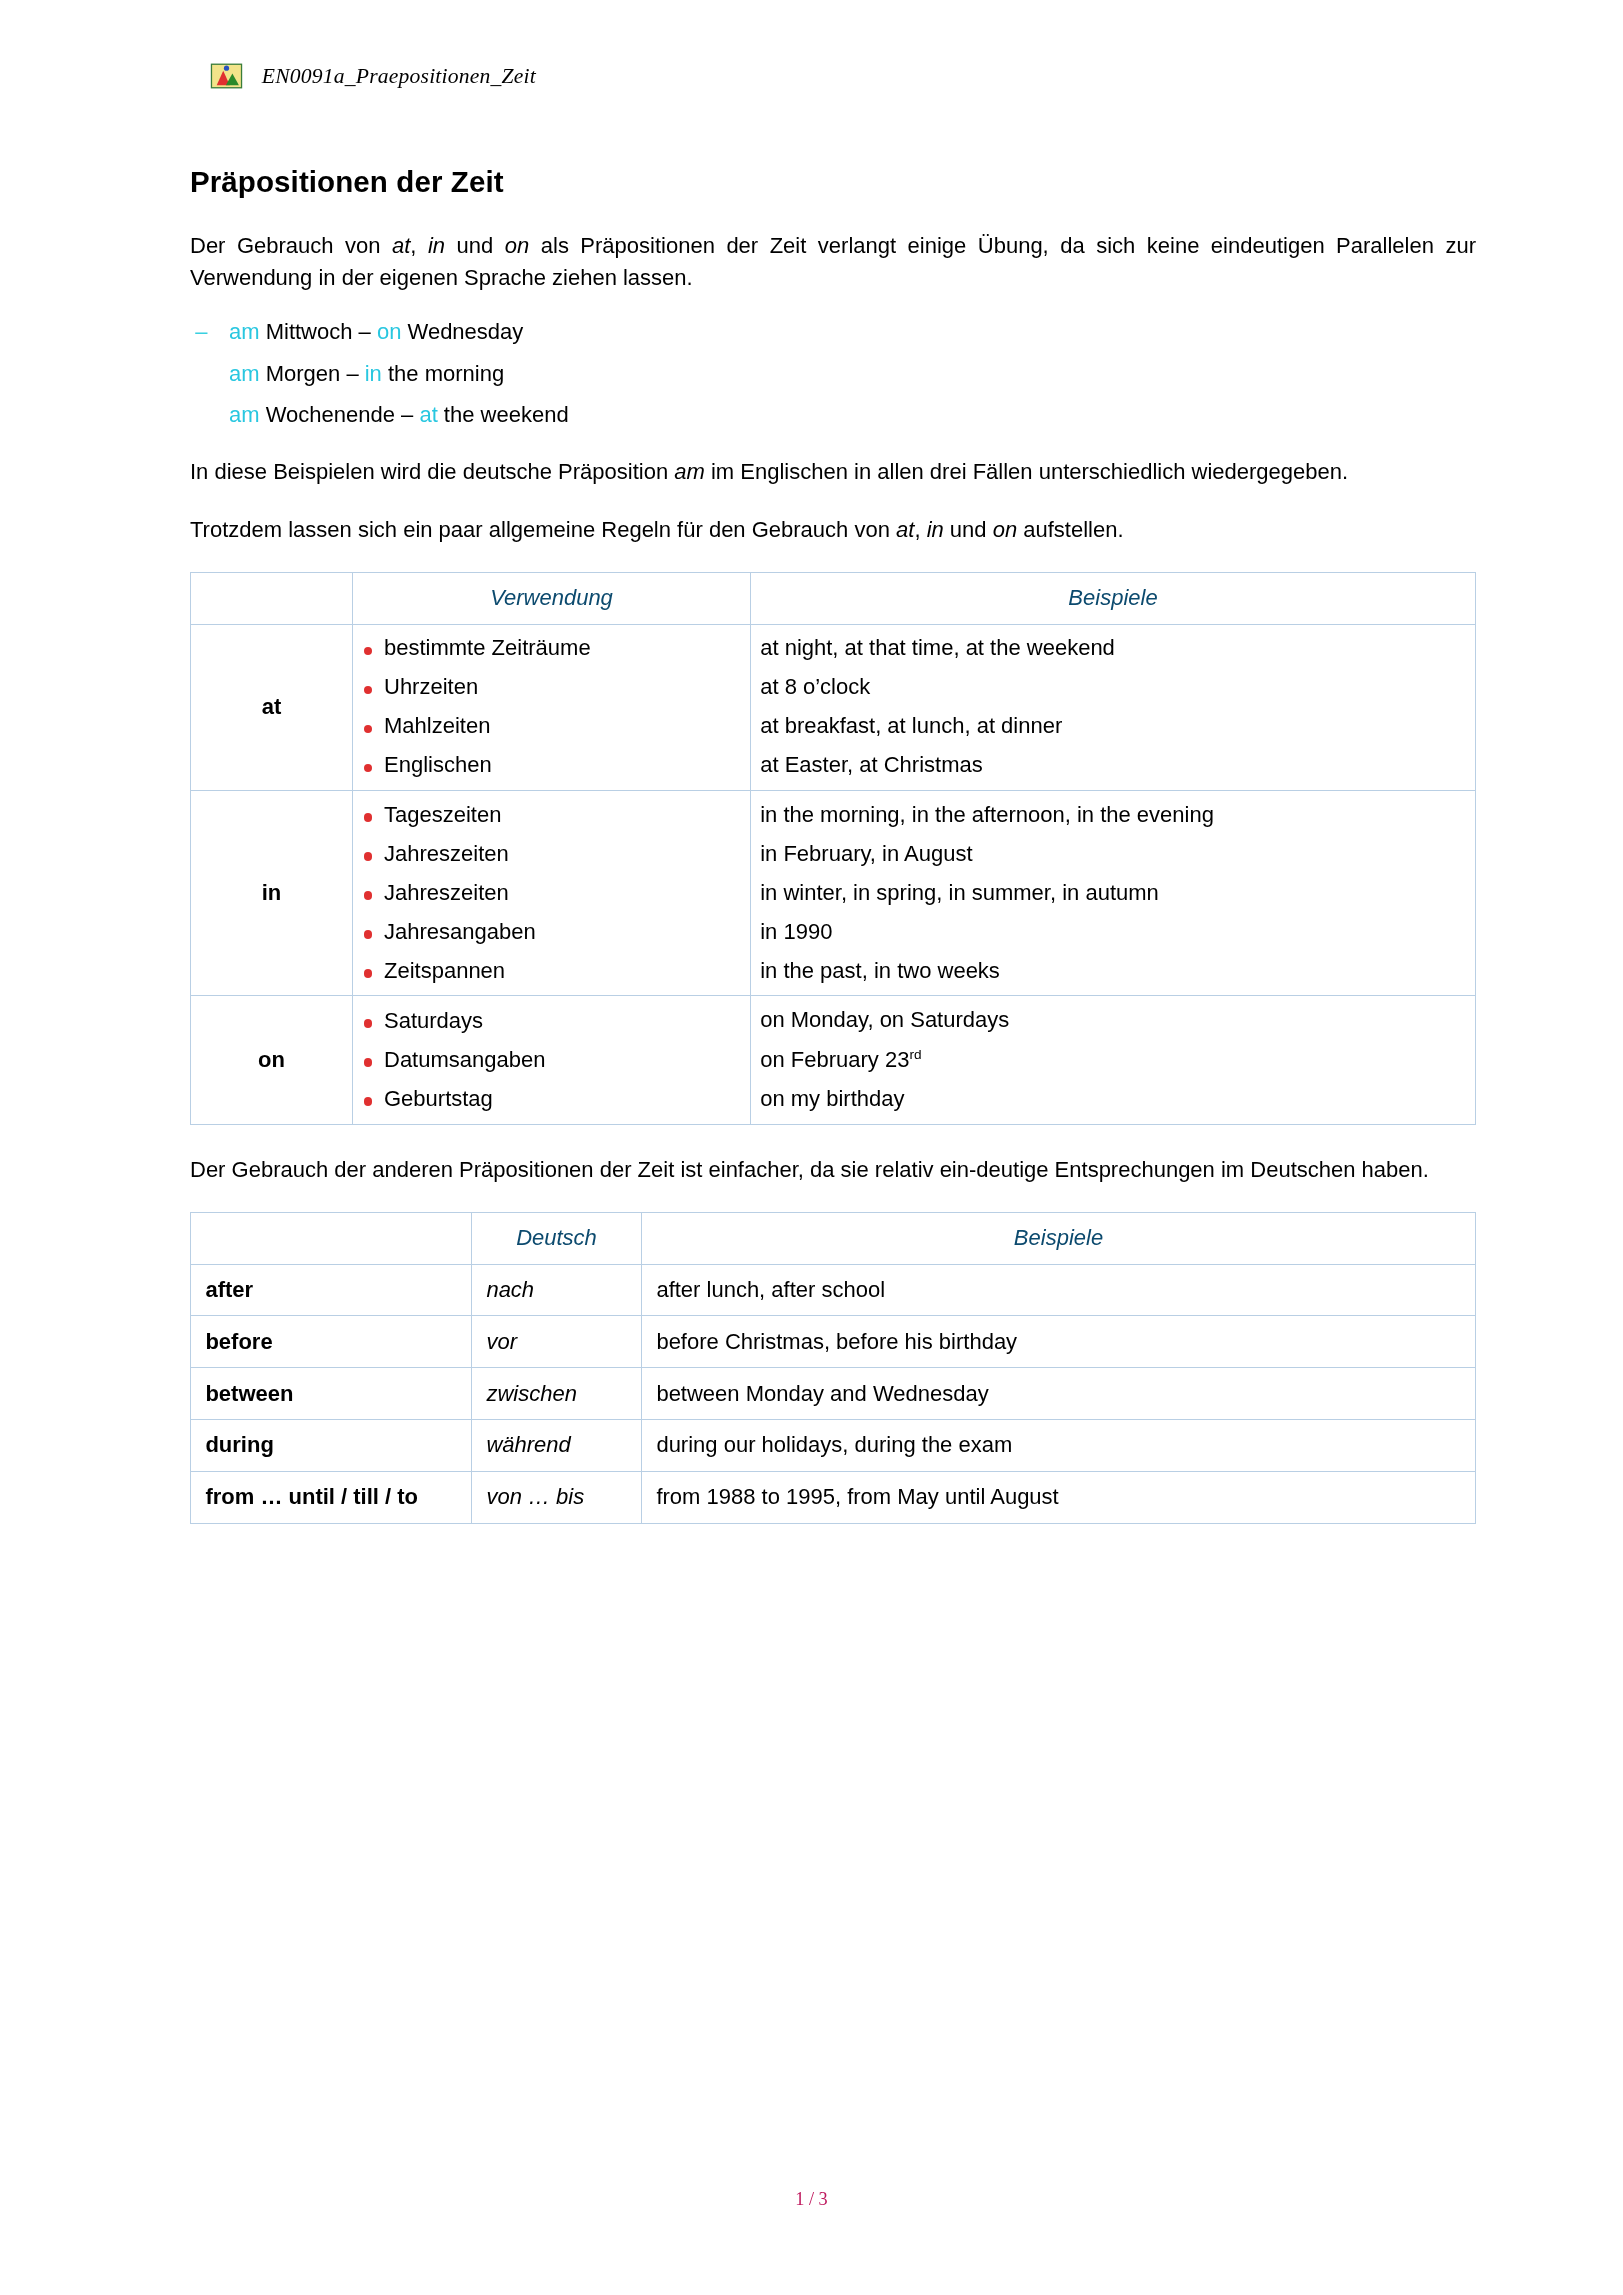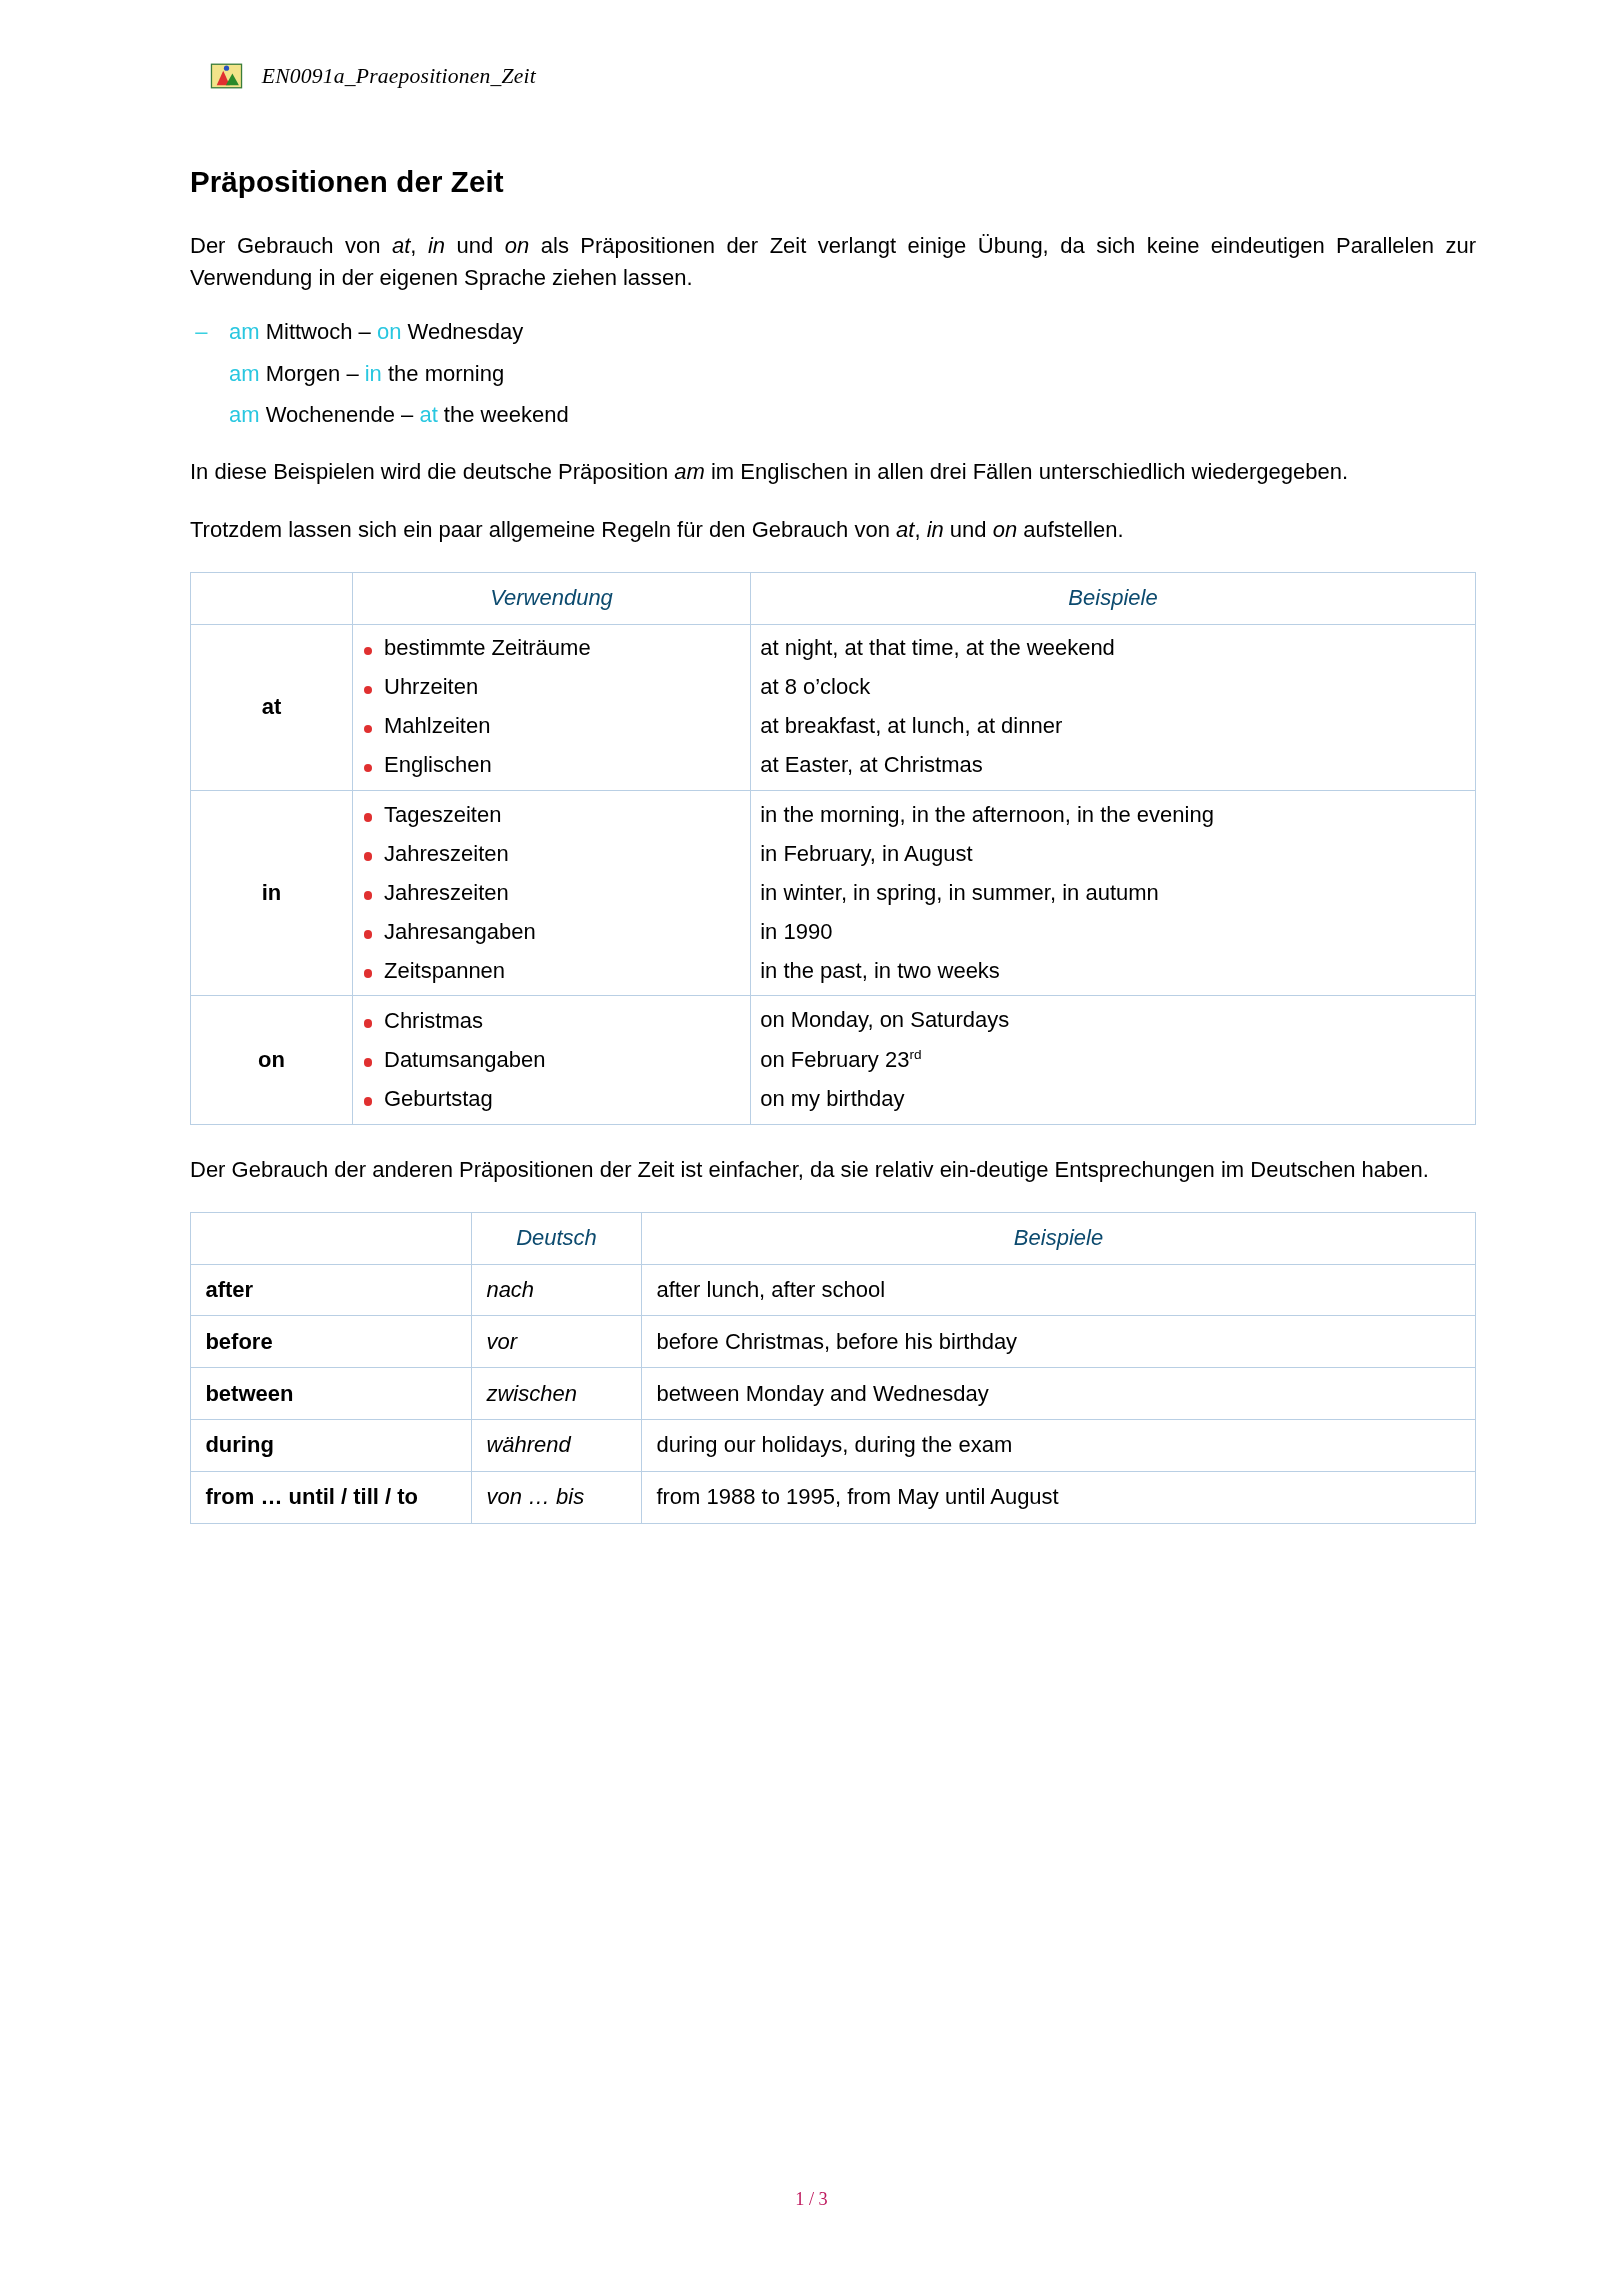--- a/index.html
+++ b/index.html
@@ -264,21 +264,21 @@
               <li>in 1990</li>
               <li>in the past, in two weeks</li>
             </ul>
           </td>
         </tr>
 
         <tr>
           <td class="prep-cell">on</td>
           <td>
             <ul class="dots">
-              <li>Christmas</li>
+              <li>Saturdays</li>
               <li>Datumsangaben</li>
               <li>Geburtstag</li>
             </ul>
           </td>
           <td>
             <ul class="plain">
               <li>on Monday, on Saturdays</li>
               <li><span>on February 23</span><sup>rd</sup></li>
               <li>on my birthday</li>
             </ul>

